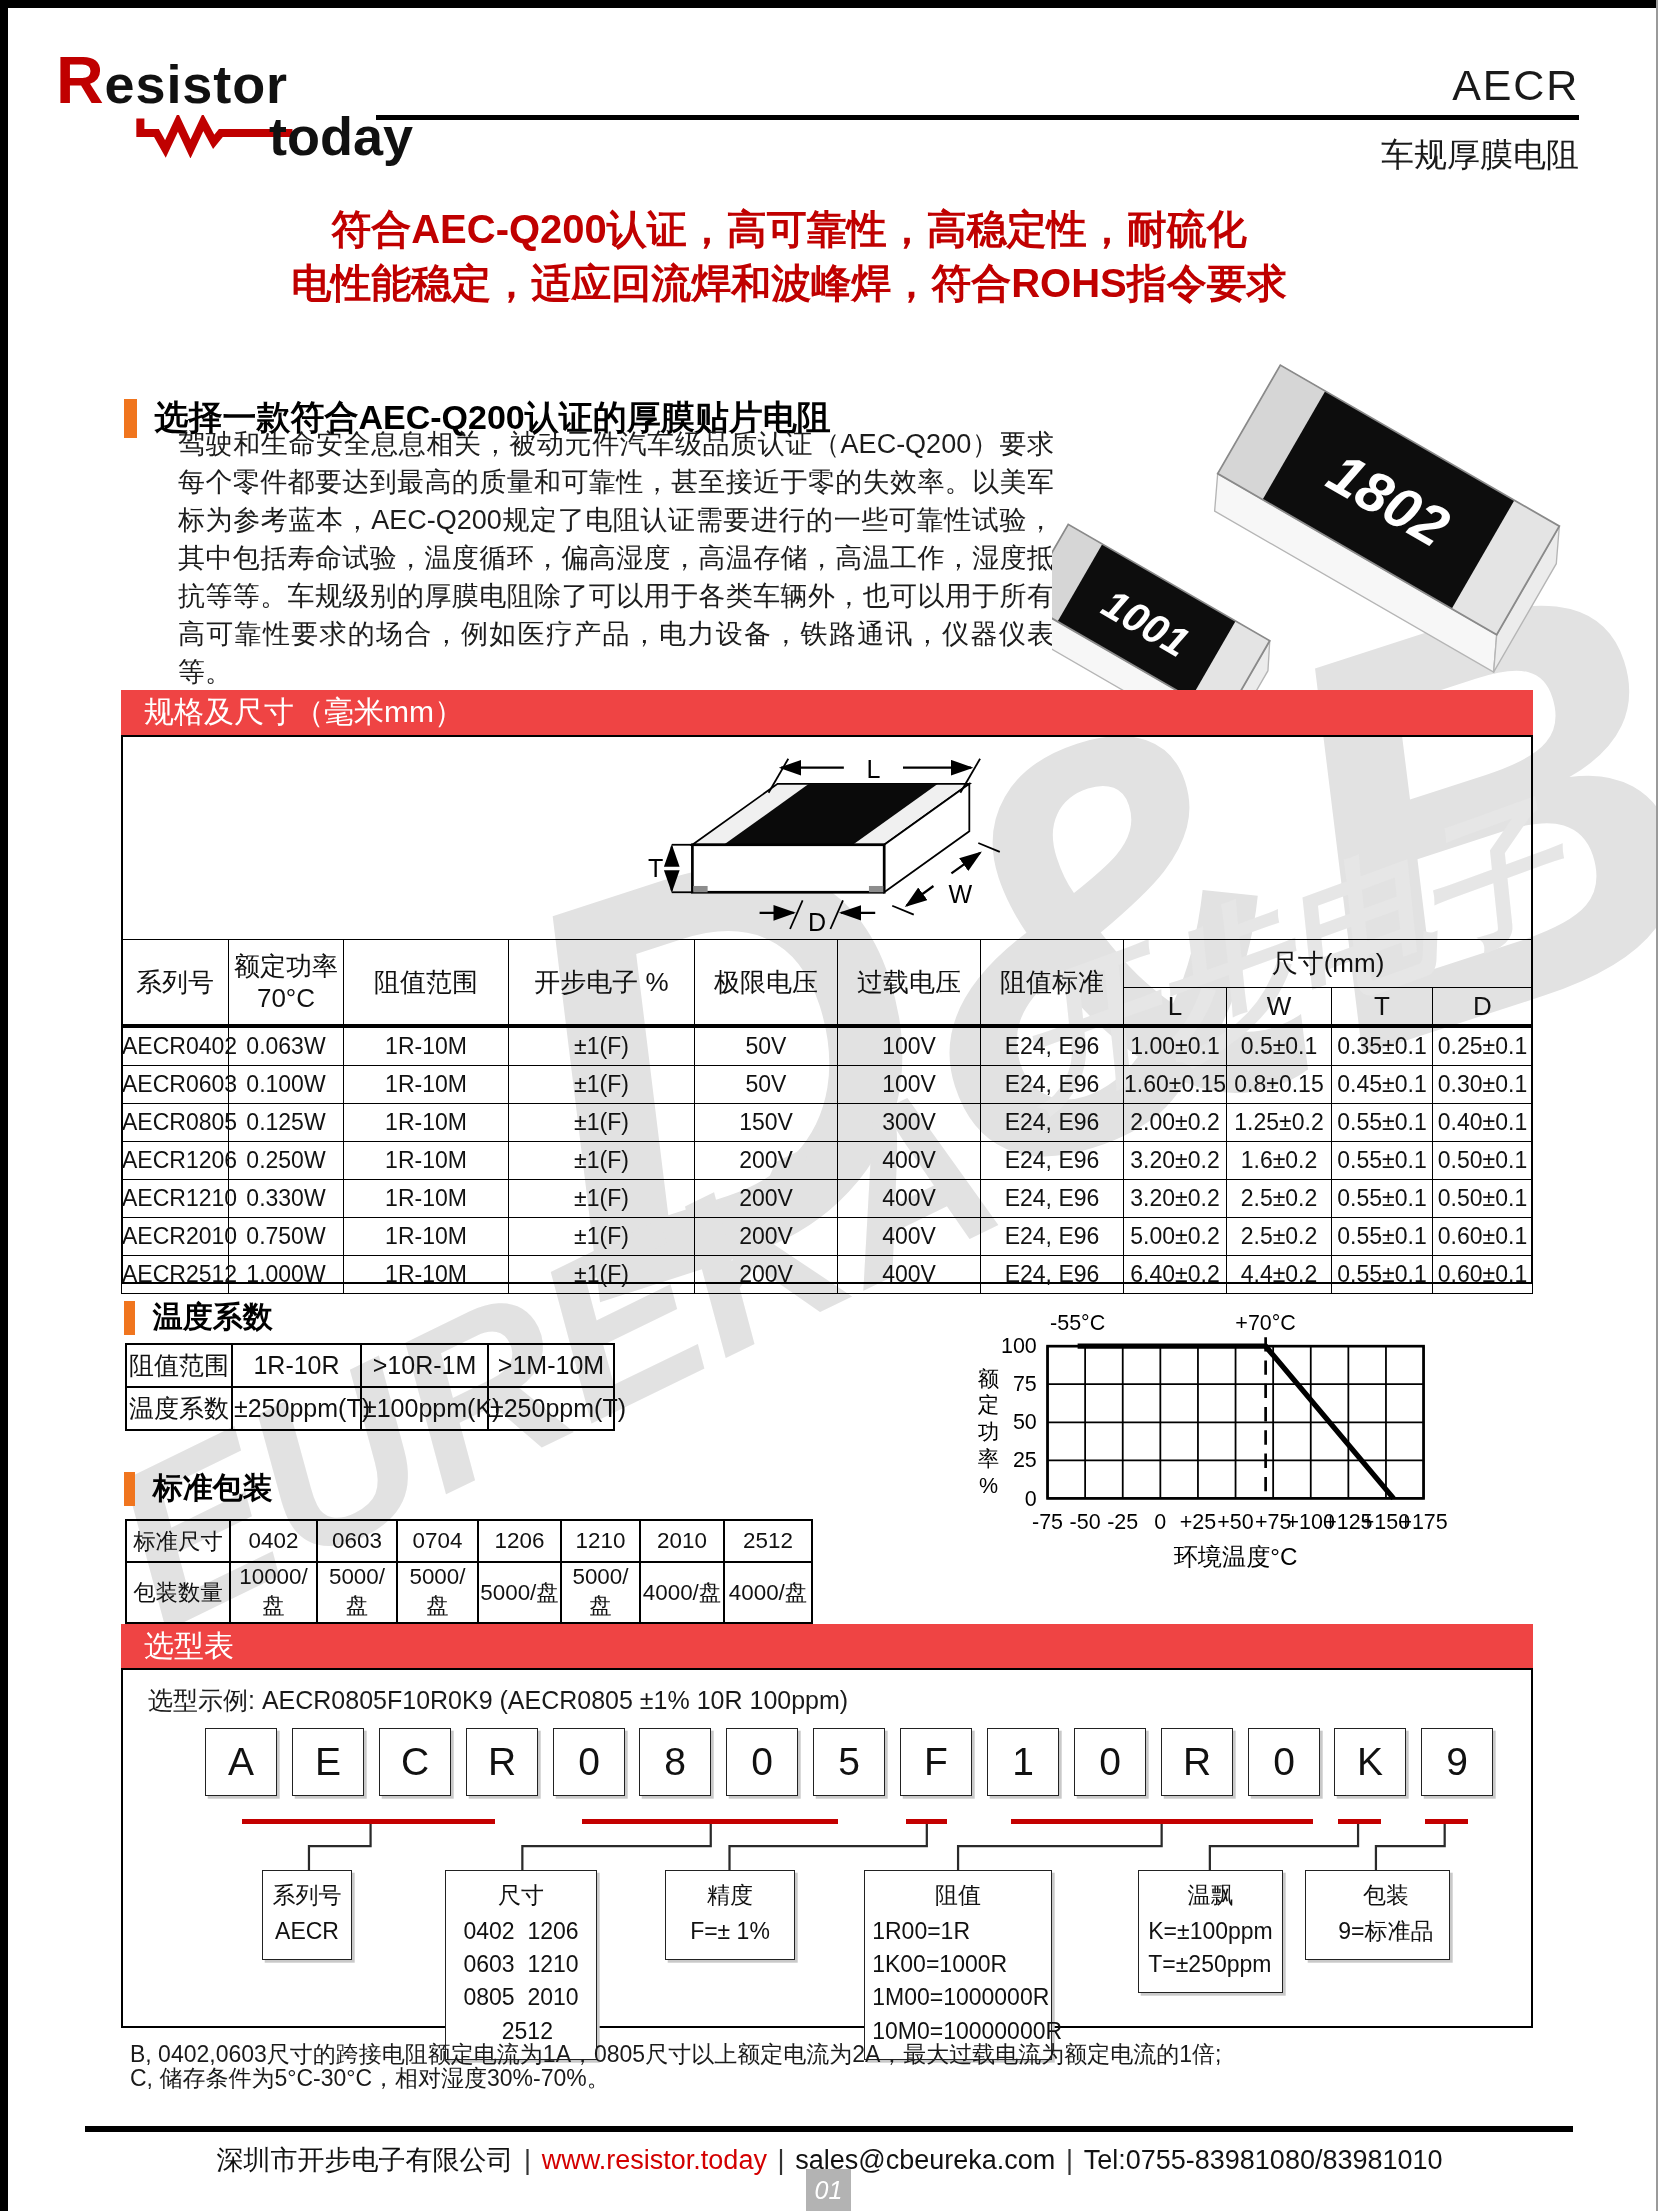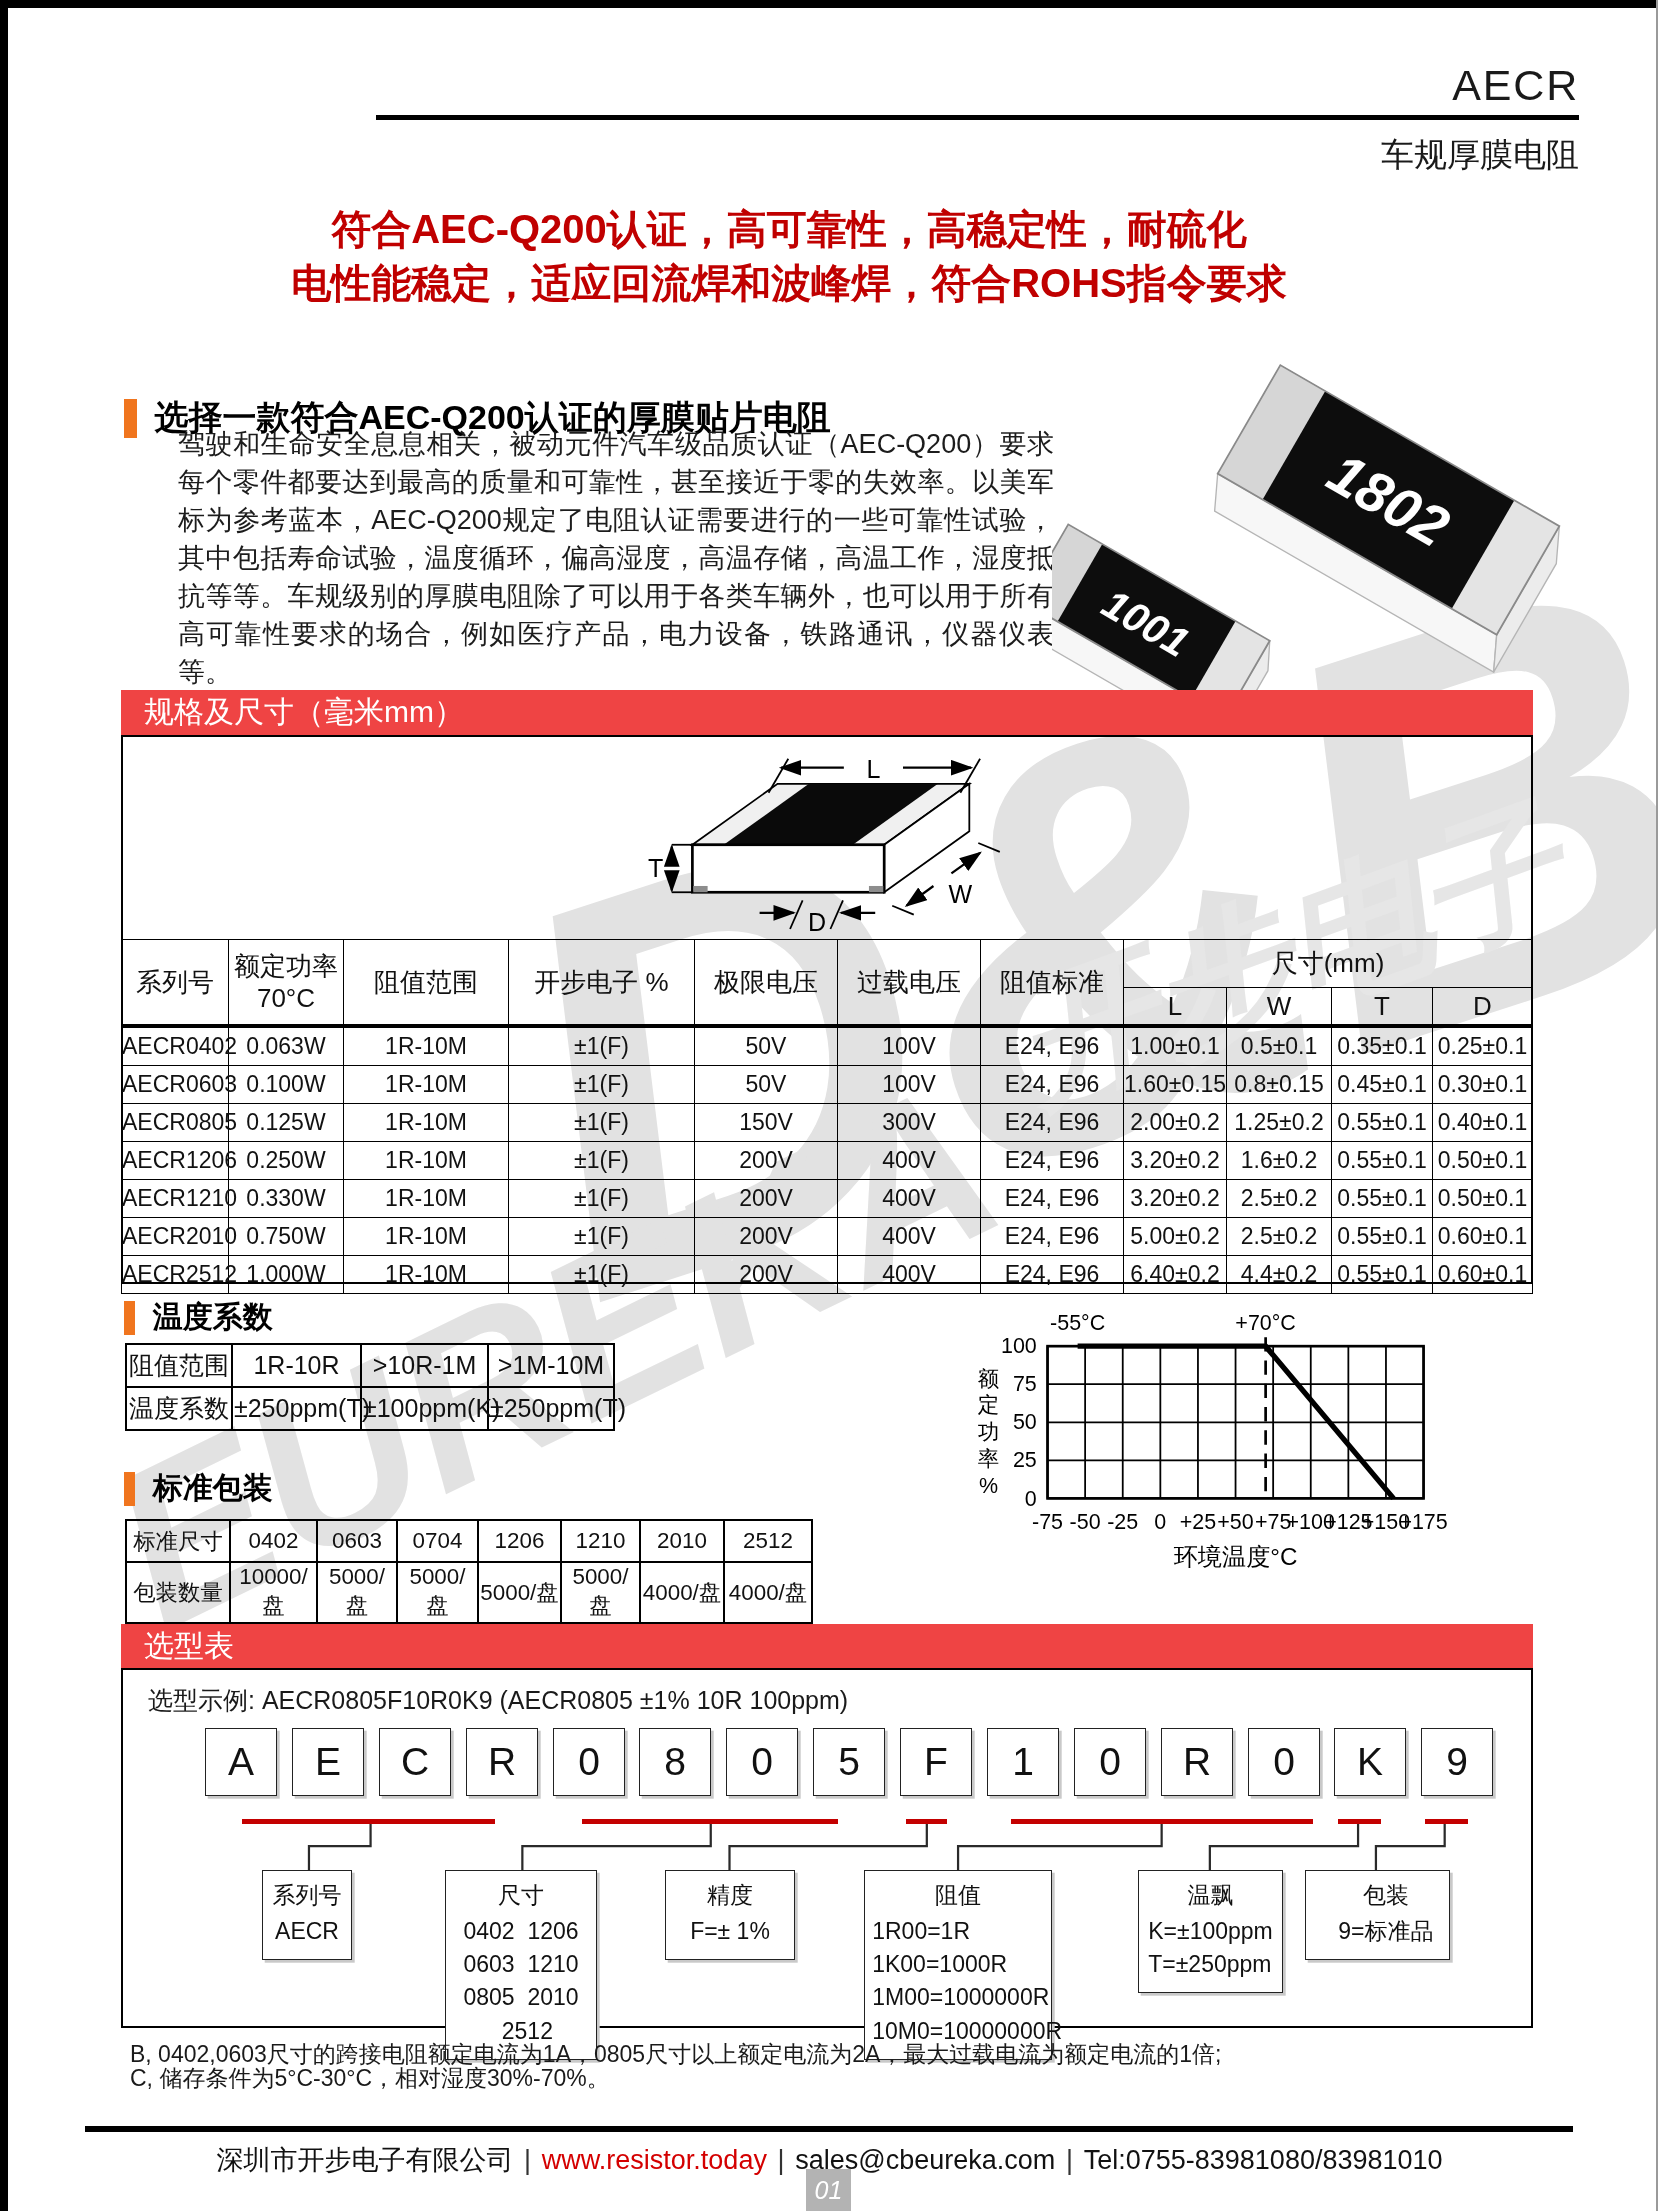--- a/index.html
+++ b/index.html
@@ -91,20 +91,29 @@
 <div id="page">
 
   <div class="abs wm wm-big">D&amp;B</div>
   <div class="abs wm wm-eureka">EUREKA</div>
   <div class="abs wm wm-cn">开步电子</div>
 
   <div class="abs edge-top"></div>
   <div class="abs edge-left"></div>
   <div class="abs edge-right"></div>
 
+  <div class="abs logo z">
+    <div class="logo-line1"><span class="logo-r">R</span><span>esistor</span></div>
+    <div class="logo-line2">
+      <svg width="161" height="43" viewBox="0 0 180 48">
+        <polyline points="6,4 6,20 24,20 34,38 48,8 62,38 76,8 88,30 96,20 176,20" fill="none" stroke="#c00000" stroke-width="9"></polyline>
+      </svg>
+      <span class="logo-today">today</span>
+    </div>
+  </div>
   <div class="abs hdr-code z">AECR</div>
   <div class="abs hdr-rule z"></div>
   <div class="abs hdr-sub z">车规厚膜电阻</div>
 
   <div class="abs headline z">
     <div>符合AEC-Q200认证，高可靠性，高稳定性，耐硫化</div>
     <div>电性能稳定，适应回流焊和波峰焊，符合ROHS指令要求</div>
   </div>
 
   <div class="abs sec-title intro-title z">

